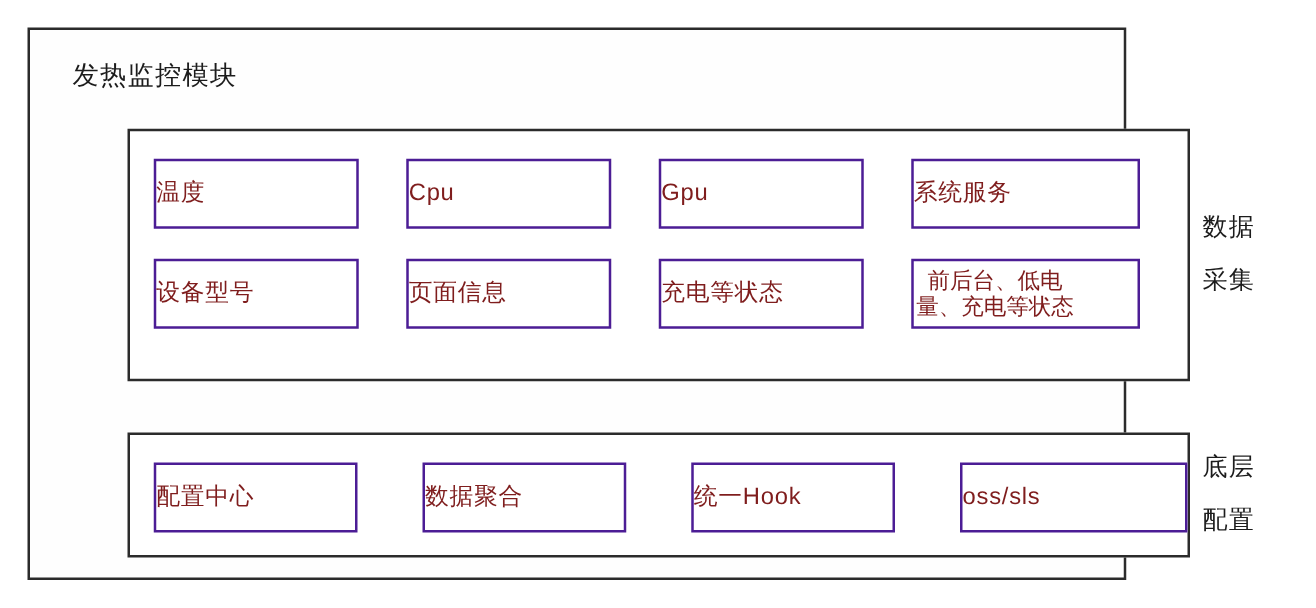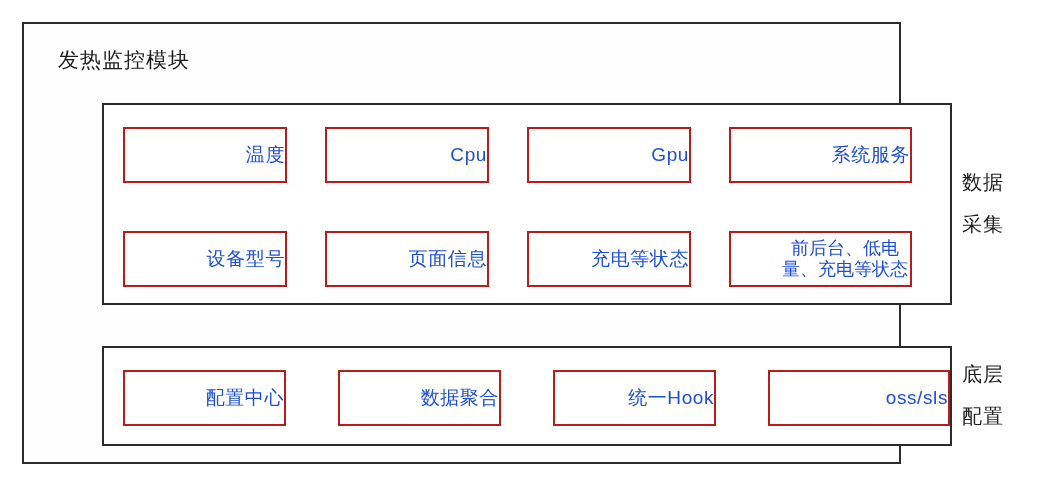--- a/index.html
+++ b/index.html
@@ -80,38 +80,38 @@
     position: absolute;
     left: 0;
     width: 100%;
     height: 56px;
     display: flex;
     justify-content: flex-start;
     box-sizing: border-box;
     padding-left: 19px;
   }
   .row-1 { top: 22px; }
-  .row-2 { top: 102px; margin-top: 24px; }
+  .row-2 { top: 102px; }
   .row-base { top: 22px; gap: 14px; }
 
   .leaf {
     box-sizing: border-box;
-    border: 2px solid #b91c1c;
+    border: 2px solid #4c1d95;
     background: #ffffff;
     width: 164px;
     height: 56px;
     margin-right: 38px;
     display: flex;
     align-items: center;
-    justify-content: flex-end;
+    justify-content: flex-start;
     text-align: center;
     font-size: 19px;
     letter-spacing: 0.6px;
     line-height: 1.22;
-    color: #1d4ed8;
+    color: #7f1d1d;
   }
   .leaf:last-child { margin-right: 0; }
 
   
   .leaf-wide { width: 183px; }
 
   
   .leaf-twoline {
     width: 183px;
     height: 56px;

